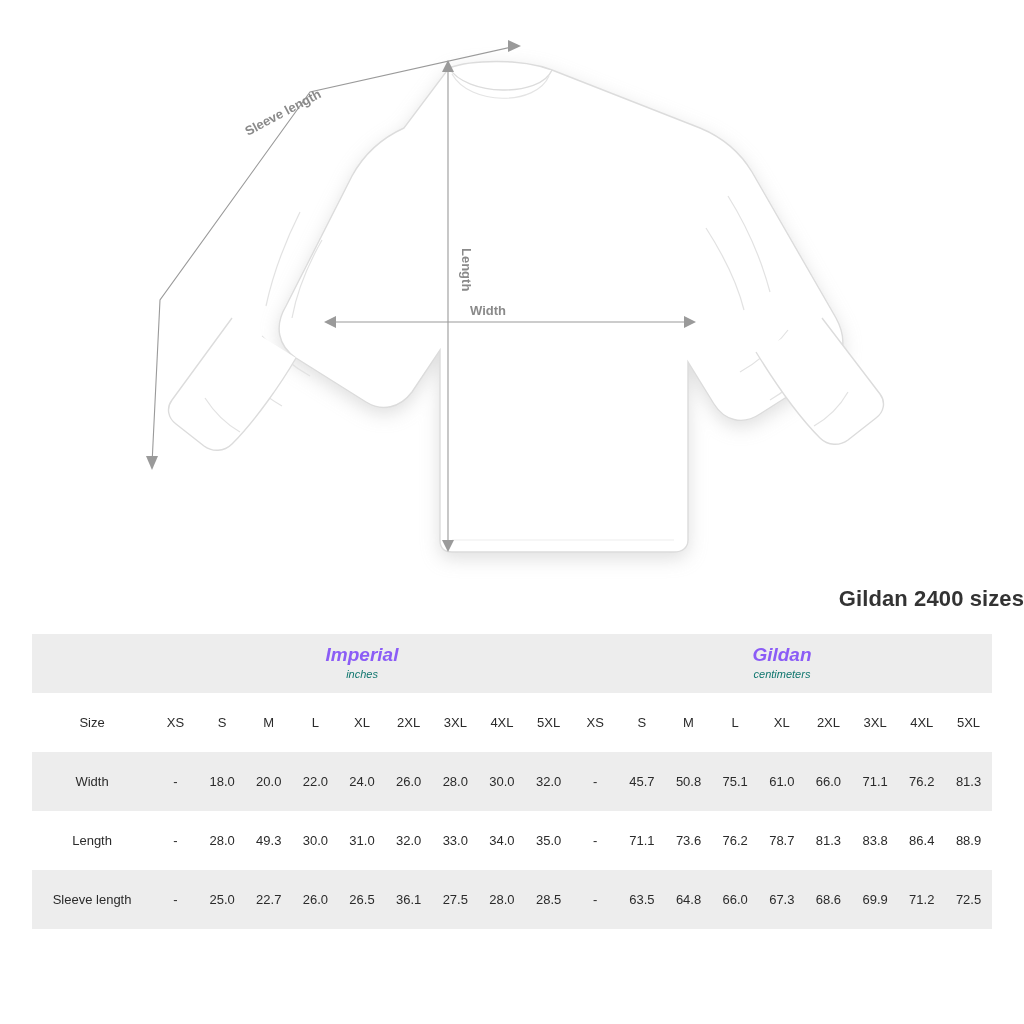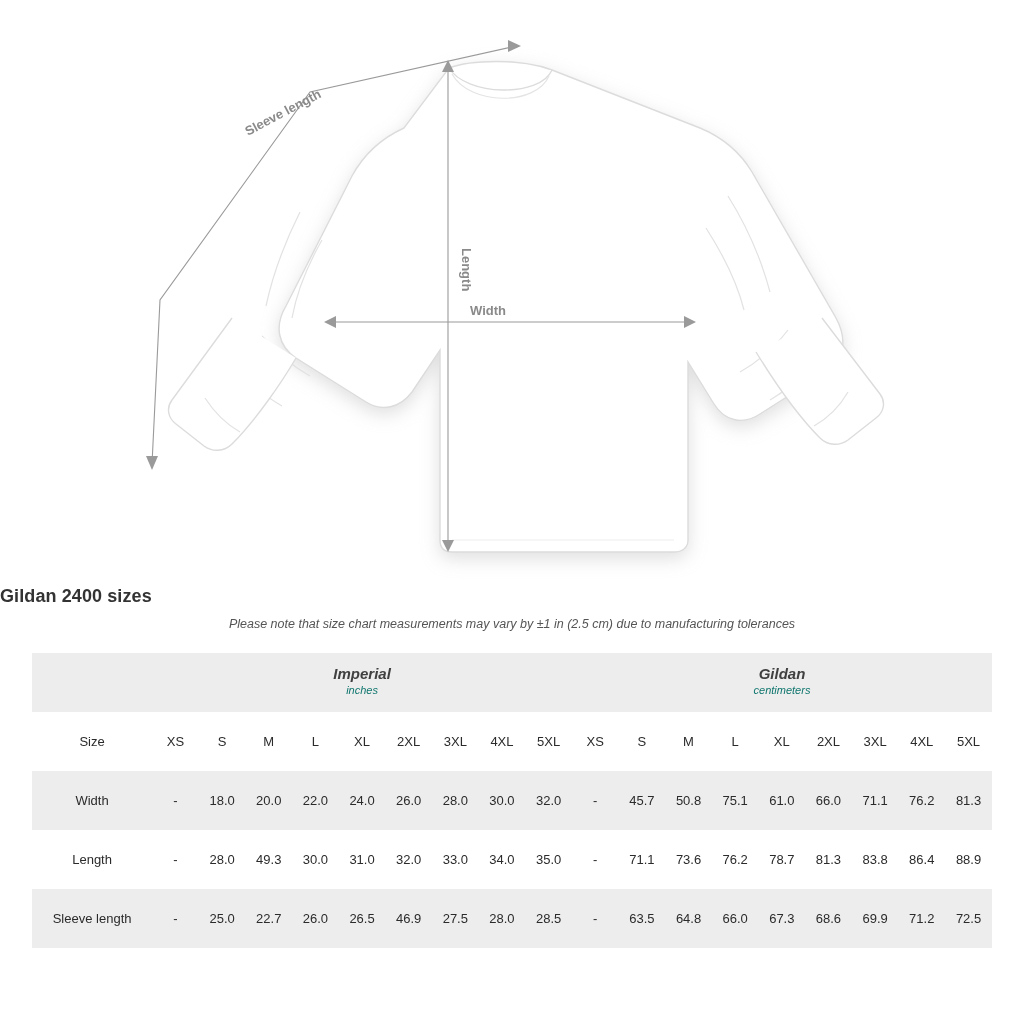--- a/index.html
+++ b/index.html
@@ -27,22 +27,22 @@
     height: 580px;
   }
   .illustration svg {
     position: absolute;
     top: 0;
     left: 0;
   }
 
   
   .chart-title {
-    text-align: left;
-    font-size: 18px;
+    text-align: right;
+    font-size: 22px;
     font-weight: bold;
     color: #333333;
     margin: 0;
     padding-top: 6px;
     letter-spacing: 0.1px;
   }
   .chart-note {
     text-align: center;
     font-size: 12.5px;
     font-style: italic;
@@ -67,24 +67,24 @@
     height: 59px;
     vertical-align: middle;
     font-weight: normal;
   }
   
   .unit-row td {
     background: #ededed;
     height: 84px;
   }
   .unit-name {
-    font-size: 15px;
+    font-size: 19px;
     font-style: italic;
     font-weight: bold;
-    color: #404040;
+    color: #8b5cf6;
     line-height: 1.15;
   }
   .unit-sub {
     font-size: 11px;
     font-style: italic;
     color: #0f766e;
     line-height: 1.6;
   }
   
   .size-row td {
@@ -186,21 +186,20 @@
       <path d="M336,316 L324,322 L336,328 Z" fill="#9a9a9a"></path>
       <path d="M684,316 L696,322 L684,328 Z" fill="#9a9a9a"></path>
 
       <text x="248" y="136" transform="rotate(-28 248 136)" font-family="Liberation Sans, sans-serif" font-size="13" font-weight="bold" fill="#8a8a8a">Sleeve length</text>
       <text x="462" y="248" transform="rotate(90 462 248)" font-family="Liberation Sans, sans-serif" font-size="13" font-weight="bold" fill="#8a8a8a">Length</text>
       <text x="470" y="315" font-family="Liberation Sans, sans-serif" font-size="13" font-weight="bold" fill="#8a8a8a">Width</text>
     </svg>
   </div>
 
   <h1 class="chart-title">Gildan 2400 sizes</h1>
-  <p class="chart-note">Please note that size chart measurements may vary by ±1 in (2.5 cm) due to manufacturing tolerances</p>
 
   <div class="table-wrap">
     <table class="size-table">
       <colgroup>
         <col class="col-label">
         <col class="col-cell">
           <col class="col-cell">
           <col class="col-cell">
           <col class="col-cell">
           <col class="col-cell">
@@ -298,21 +297,21 @@
           <td>88.9</td>
         </tr>
 
         <tr class="band-alt">
           <td class="rowlabel">Sleeve length</td>
           <td>-</td>
           <td>25.0</td>
           <td>22.7</td>
           <td>26.0</td>
           <td>26.5</td>
-          <td>46.9</td>
+          <td>36.1</td>
           <td>27.5</td>
           <td>28.0</td>
           <td>28.5</td>
           <td>-</td>
           <td>63.5</td>
           <td>64.8</td>
           <td>66.0</td>
           <td>67.3</td>
           <td>68.6</td>
           <td>69.9</td>

